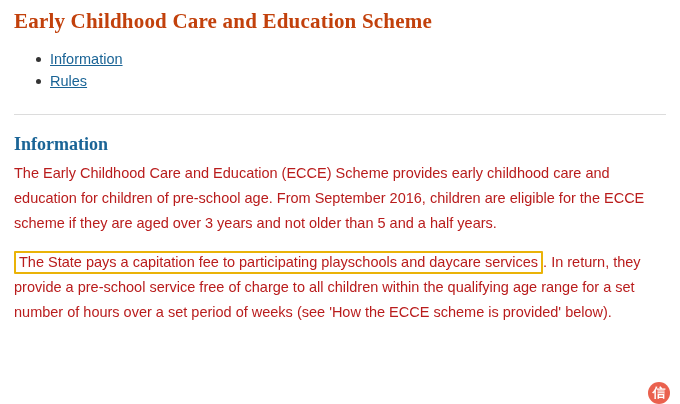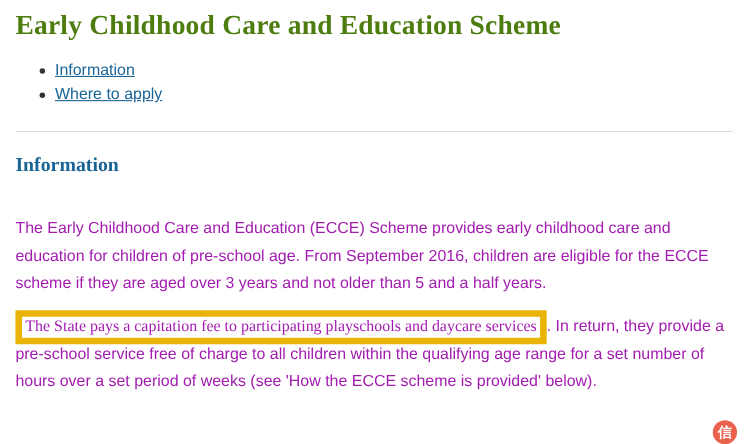--- a/index.html
+++ b/index.html
@@ -17,23 +17,23 @@
   }
   .page {
     position: relative;
     width: 680px;
     height: 404px;
     box-sizing: border-box;
     padding: 0 14px;
   }
   .doc-title {
     font-family: "Liberation Serif", serif;
-    font-size: 25px;
+    font-size: 21px;
     font-weight: bold;
-    color: #4d7c0f;
+    color: #c2410c;
     letter-spacing: 0.2px;
     margin: 8px 0 0 0;
     padding: 0 0 10px 0;
     line-height: 1.25;
   }
   .toc {
     list-style: none;
     margin: 4px 0 0 0;
     padding: 0 0 0 22px;
   }
@@ -69,34 +69,33 @@
     font-size: 18px;
     font-weight: bold;
     color: #1a6496;
     margin: 18px 0 0 0;
     padding: 0;
     line-height: 1.3;
   }
   .body-copy {
     font-size: 14.5px;
     line-height: 25px;
-    color: #a21caf;
-    margin: 34px 0 0 0;
+    color: #b91c1c;
+    margin: 4px 0 0 0;
   }
   .para2 {
     margin-top: 14px;
     position: relative;
   }
   .hl {
     display: inline;
-    border: 6px solid #eab308;
+    border: 2px solid #eab308;
     padding: 1px 3px 2px 3px;
     border-radius: 1px;
     box-decoration-break: clone;
-    font-family: Liberation Serif, serif;
     -webkit-box-decoration-break: clone;
   }
   .watermark {
     position: absolute;
     right: 10px;
     bottom: 8px;
     display: flex;
     align-items: center;
     gap: 6px;
     opacity: 0.9;
@@ -120,21 +119,21 @@
 </style>
 </head>
 <body>
 
 <div class="page">
 
   <h1 class="doc-title">Early Childhood Care and Education Scheme</h1>
 
   <ul class="toc">
     <li><a href="#">Information</a></li>
-    <li><a href="#">Where to apply</a></li>
+    <li><a href="#">Rules</a></li>
   </ul>
 
   <hr class="divider">
 
   <h2 class="section-head">Information</h2>
 
   <p class="body-copy">The Early Childhood Care and Education (ECCE) Scheme provides early childhood care and education for children of pre-school age. From September 2016, children are eligible for the ECCE scheme if they are aged over 3 years and not older than 5 and a half years.</p>
 
   <p class="body-copy para2"><span class="hl">The State pays a capitation fee to participating playschools and daycare services</span><span>. In return, they provide a pre-school service free of charge to all children within the qualifying age range for a set number of hours over a set period of weeks (see 'How the ECCE scheme is provided' below).</span></p>
 

